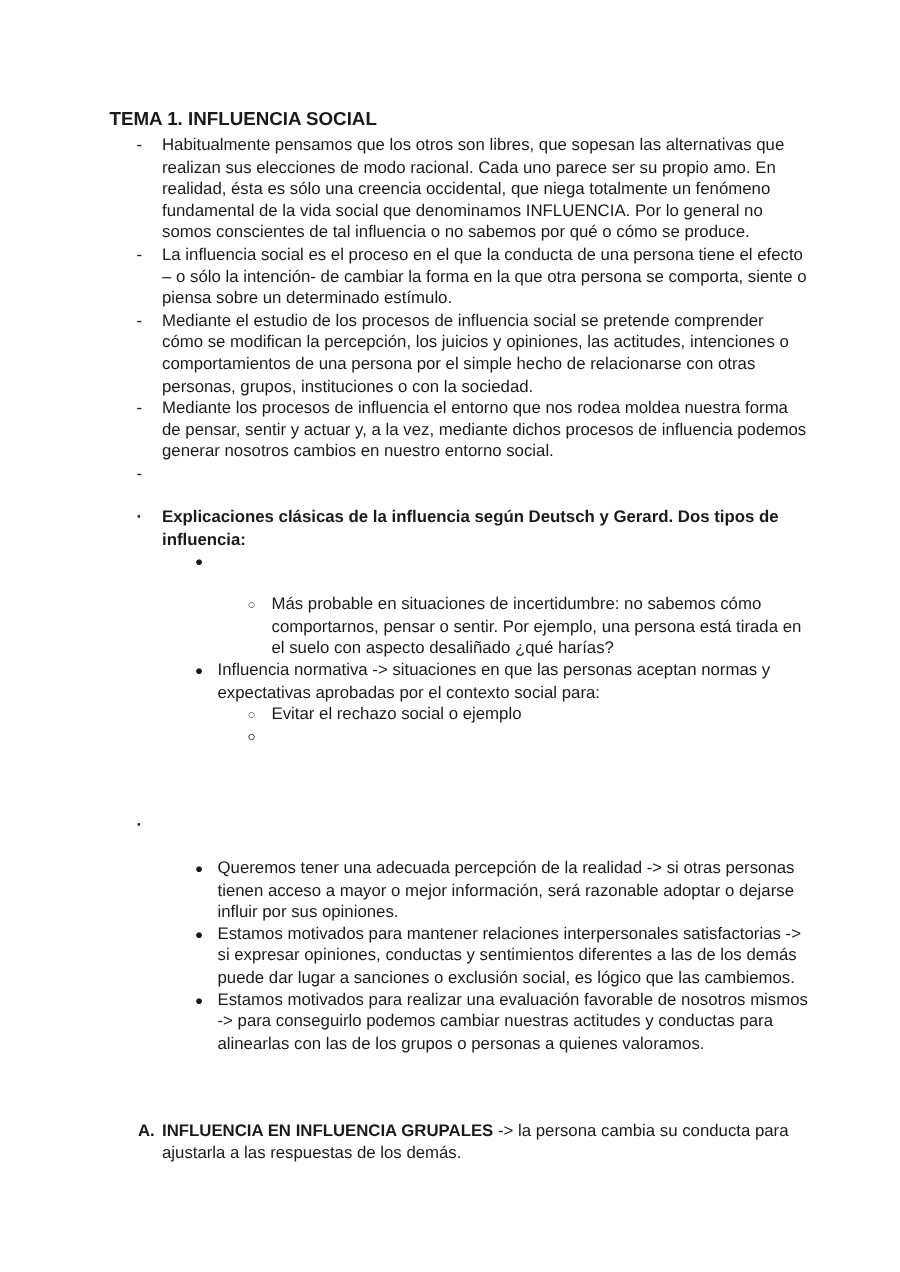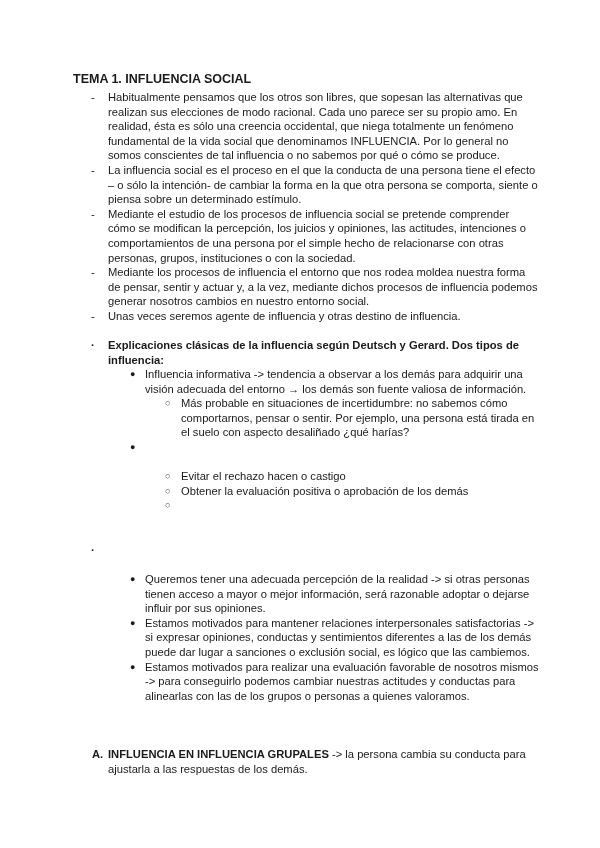--- a/index.html
+++ b/index.html
@@ -40,55 +40,53 @@
     <div class="item">
       <span class="marker">-</span>
       <span>Mediante el estudio de los procesos de influencia social se pretende comprender cómo se modifican la percepción, los juicios y opiniones, las actitudes, intenciones o comportamientos de una persona por el simple hecho de relacionarse con otras personas, grupos, instituciones o con la sociedad.</span>
     </div>
     <div class="item">
       <span class="marker">-</span>
       <span>Mediante los procesos de influencia el entorno que nos rodea moldea nuestra forma de pensar, sentir y actuar y, a la vez, mediante dichos procesos de influencia podemos generar nosotros cambios en nuestro entorno social.</span>
     </div>
     <div class="item">
       <span class="marker">-</span>
-      <span>Unas veces seremos agente de influencia y otras destino de influencia.</span>
     </div>
   </div>
 
   <div class="block lvl0" style="top:338px;">
     <div class="item bold">
       <span class="marker">·</span>
       <span>Explicaciones clásicas de la influencia según Deutsch y Gerard. Dos tipos de influencia:</span>
     </div>
   </div>
   <div class="block lvl1" style="top:367px;">
     <div class="item">
       <span class="marker">●</span>
-      <span>Influencia informativa -&gt; tendencia a observar a los demás para adquirir una visión adecuada del entorno → los demás son fuente valiosa de información.</span>
     </div>
   </div>
   <div class="block lvl2" style="top:396px;">
     <div class="item">
       <span class="marker">○</span>
       <span>Más probable en situaciones de incertidumbre: no sabemos cómo comportarnos, pensar o sentir. Por ejemplo, una persona está tirada en el suelo con aspecto desaliñado ¿qué harías?</span>
     </div>
   </div>
   <div class="block lvl1" style="top:440px;">
     <div class="item">
       <span class="marker">●</span>
+      <span>Influencia normativa -&gt; situaciones en que las personas aceptan normas y expectativas aprobadas por el contexto social para:</span>
     </div>
   </div>
   <div class="block lvl2" style="top:469px;">
     <div class="item">
       <span class="marker">○</span>
-      <span>Evitar el rechazo hacen o castigo</span>
+      <span>Evitar el rechazo social o ejemplo</span>
     </div>
     <div class="item">
       <span class="marker">○</span>
-      <span>Obtener la evaluación positiva o aprobación de los demás</span>
     </div>
     <div class="item">
       <span class="marker">○</span>
     </div>
   </div>
 
   <div class="block lvl0" style="top:543px;">
     <div class="item bold">
       <span class="marker">·</span>
     </div>

